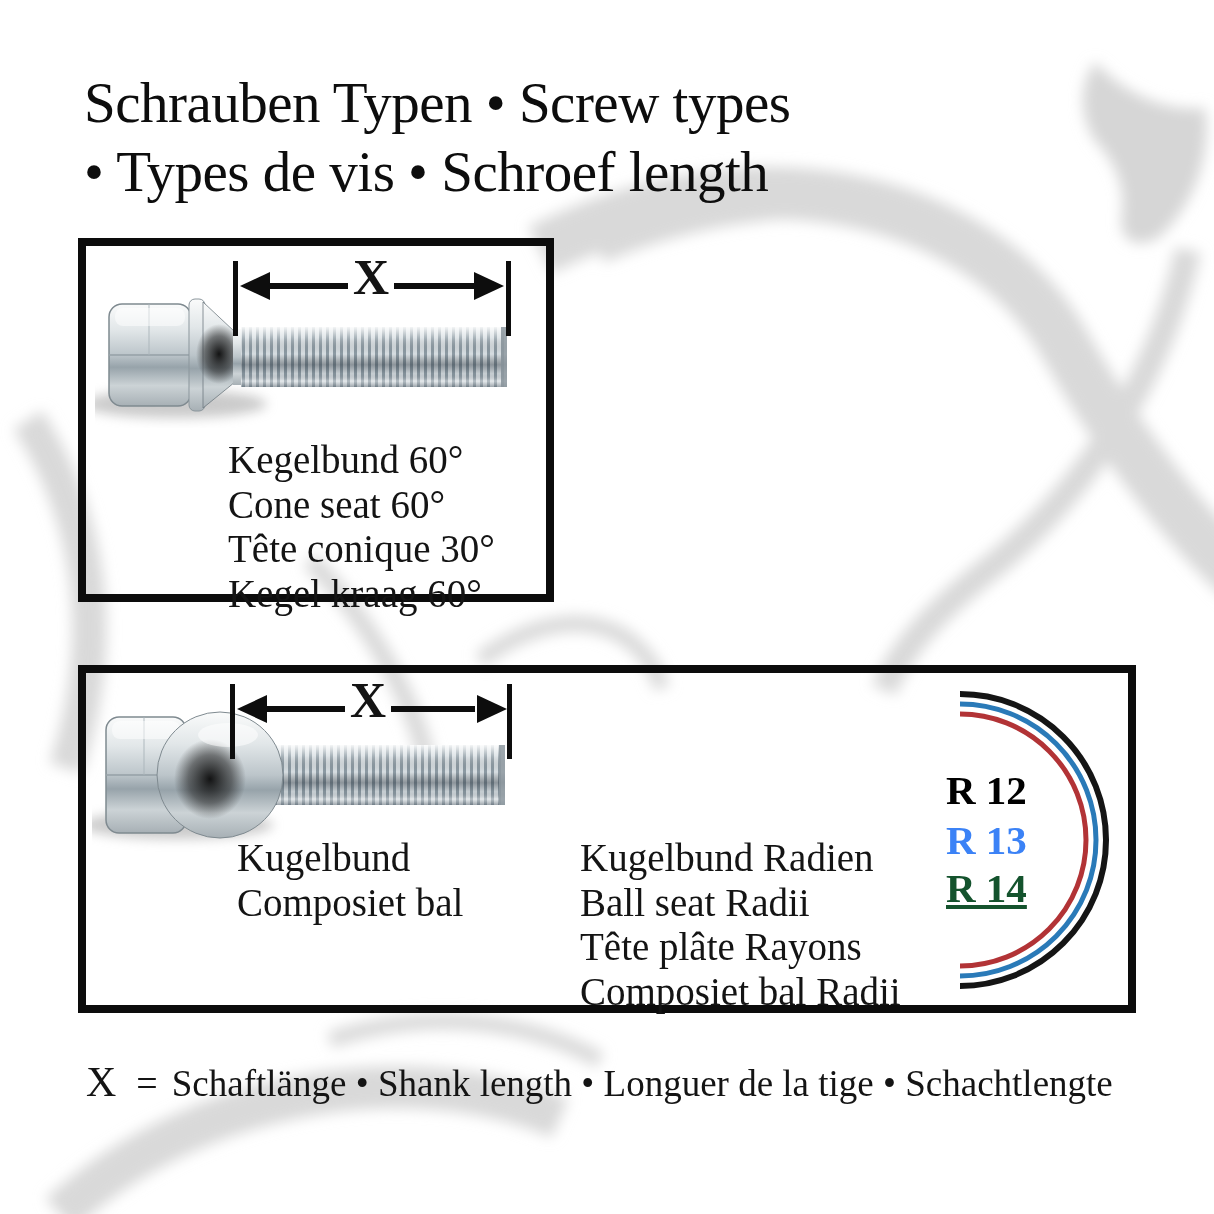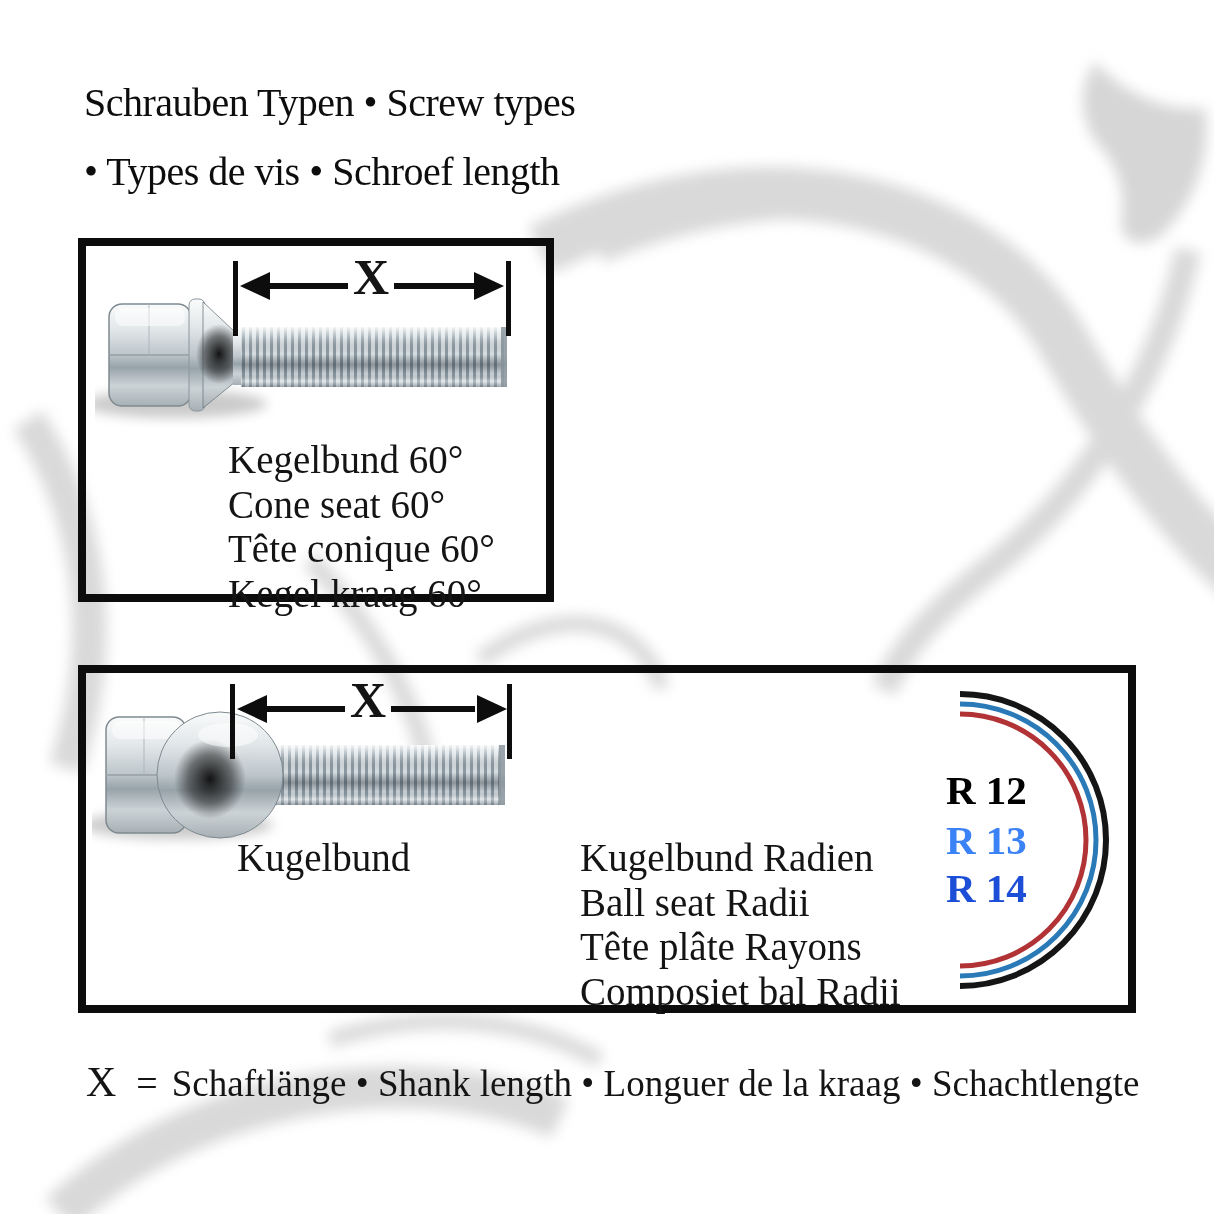--- a/index.html
+++ b/index.html
@@ -4,21 +4,21 @@
 <style>
   html,body{margin:0;padding:0;background:#ffffff;}
   .canvas{
     position:relative;width:1214px;height:1214px;overflow:hidden;
     background:#ffffff;
     font-family:"Liberation Serif","DejaVu Serif",serif;
     color:#141414;
   }
   .abs{position:absolute;}
   
-  .title{left:84px;top:68px;font-size:40px;line-height:69px;letter-spacing:-0.5px;color:#0d0d0d;white-space:nowrap;}
+  .title{left:84px;top:68px;font-size:57px;line-height:69px;letter-spacing:-0.5px;color:#0d0d0d;white-space:nowrap;}
   
   .panel{border:8px solid #0c0c0c;background:transparent;box-sizing:border-box;}
   .panel-cone{left:78px;top:238px;width:476px;height:364px;}
   .panel-ball{left:78px;top:665px;width:1058px;height:348px;}
   
   .tick{width:5px;height:75px;background:#0d0d0d;}
   .dimline{height:6px;background:#0d0d0d;}
   .arrowhead{width:0;height:0;border-top:14px solid transparent;border-bottom:14px solid transparent;}
   .arrowhead.left{border-right:30px solid #0d0d0d;}
   .arrowhead.right{border-left:30px solid #0d0d0d;}
@@ -115,21 +115,21 @@
   <div class="abs tick" style="left:506px;top:261px"></div>
   <div class="abs arrowhead left" style="left:240px;top:272px"></div>
   <div class="abs dimline" style="left:262px;top:283px;width:86px"></div>
   <div class="abs xlabel" style="left:338px;top:252px">X</div>
   <div class="abs dimline" style="left:394px;top:283px;width:82px"></div>
   <div class="abs arrowhead right" style="left:474px;top:272px"></div>
 
   <div class="abs labels" style="left:228px;top:438px">
     <div>Kegelbund 60°</div>
     <div>Cone seat 60°</div>
-    <div>Tête conique 60°</div>
+    <div>Tête conique 30°</div>
     <div>Kegel kraag 60°</div>
   </div>
 
   <div class="abs panel panel-ball"></div>
 
   <svg class="abs" width="430" height="150" viewBox="0 0 430 150" style="left:92px;top:703px">
     <ellipse cx="85" cy="122" rx="96" ry="14" fill="#969696" opacity="0.5" filter="url(#soft)"></ellipse>
     <rect x="150" y="42" width="263" height="60" fill="url(#thread)"></rect>
     <rect x="150" y="42" width="263" height="60" fill="url(#cyl)"></rect>
     <rect x="407" y="42" width="6" height="60" fill="#8e99a0" opacity="0.85"></rect>
@@ -145,38 +145,39 @@
   <div class="abs tick" style="left:230px;top:684px"></div>
   <div class="abs tick" style="left:507px;top:684px"></div>
   <div class="abs arrowhead left" style="left:237px;top:695px"></div>
   <div class="abs dimline" style="left:259px;top:706px;width:86px"></div>
   <div class="abs xlabel" style="left:335px;top:675px">X</div>
   <div class="abs dimline" style="left:391px;top:706px;width:84px"></div>
   <div class="abs arrowhead right" style="left:477px;top:695px"></div>
 
   <div class="abs labels" style="left:237px;top:836px">
     <div>Kugelbund</div>
+    <div>Composiet bal</div>
   </div>
 
   <div class="abs labels" style="left:580px;top:836px">
     <div>Kugelbund Radien</div>
     <div>Ball seat Radii</div>
     <div>Tête plâte Rayons</div>
     <div>Composiet bal Radii</div>
   </div>
 
   <svg class="abs" width="320" height="310" viewBox="0 0 320 310" style="left:810px;top:688px">
     <path d="M150,6 A146,146 0 0 1 150,298" fill="none" stroke-width="6" stroke="#151515"></path>
     <path d="M150,16 A136,136 0 0 1 150,288" fill="none" stroke-width="5" stroke="#2a7ab8"></path>
     <path d="M150,26 A126,126 0 0 1 150,278" fill="none" stroke-width="5" stroke="#b23336"></path>
   </svg>
 
   <div class="abs rlabel" style="left: 946px; top: 768px; color: #000000;">R 12</div>
   <div class="abs rlabel" style="left: 946px; top: 818px; color: #3b82f6;">R 13</div>
-  <div class="abs rlabel" style="left: 946px; top: 866px; color: #1d4ed8;">R 14</div>
+  <div class="abs rlabel" style="left: 946px; top: 866px; color: #14532d; text-decoration: underline;">R 14</div>
 
   <div class="abs legend">
     <span class="sym">X</span>
     <span class="eq">=</span>
-    <span class="txt">Schaftlänge • Shank length • Longuer de la kraag • Schachtlengte</span>
+    <span class="txt">Schaftlänge • Shank length • Longuer de la tige • Schachtlengte</span>
   </div>
 
 </div>
 
 </body></html>

